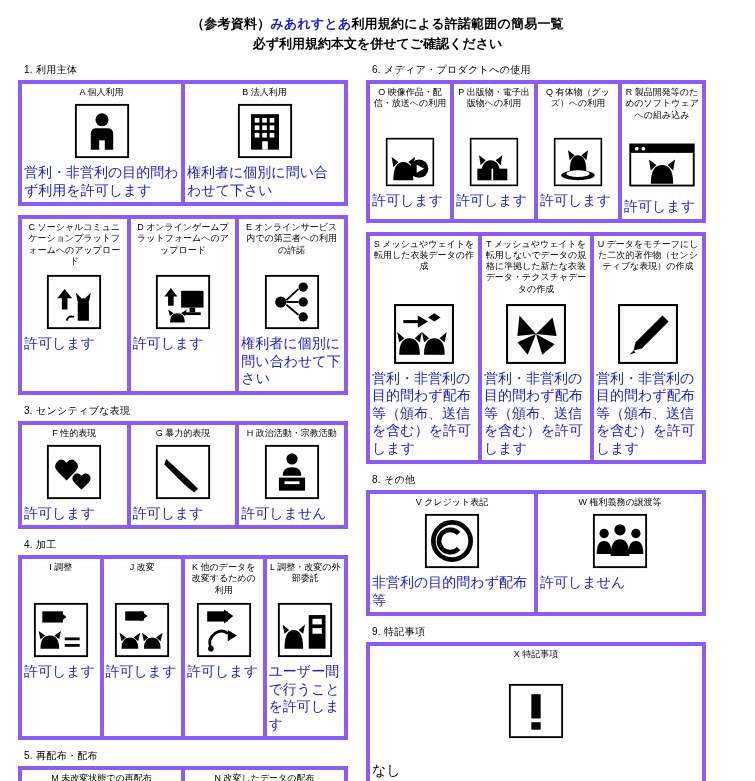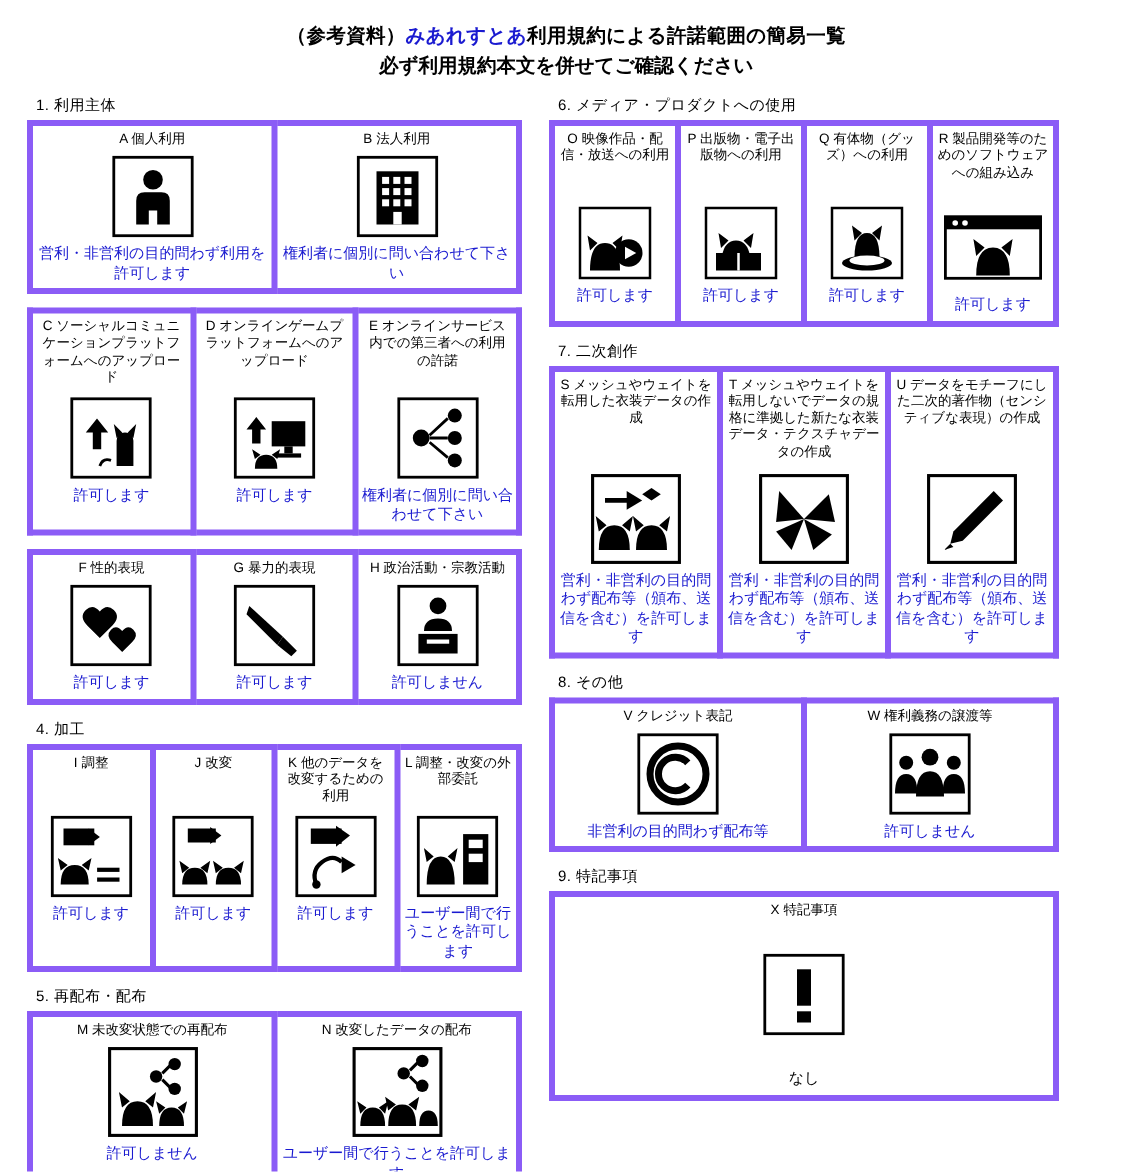--- a/index.html
+++ b/index.html
@@ -80,24 +80,23 @@
     min-height: 12px;
   }
   .cell-icon {
     flex: 1 1 auto;
     display: flex;
     align-items: center;
     justify-content: center;
     padding: 2px 0 3px 0;
   }
   .cell-foot {
-    font-size: 10px;
+    font-size: 14px;
     line-height: 1.25;
     color: #1a1ad0;
-    text-align: center;
     padding: 2px 2px 3px 2px;
   }
   .cell-foot.black { color: #000000; }
   .icon-box {
     width: 56px;
     height: 56px;
     background: #ffffff;
     display: block;
   }
   .icon-box.sm { width: 50px; height: 50px; }
@@ -243,20 +242,24 @@
                 </div>
                 <div class="cell-foot">権利者に個別に問い合わせて下さい</div>
               </div>
             </td>
           </tr>
         </tbody>
           </table>
       </div>
 
       <div class="section">
+        <div class="section-title">
+          <span>3.</span>
+          <span>センシティブな表現</span>
+        </div>
         <table class="grid">
           <tbody>
               <tr>
             <td style="width:33.33%">
               <div class="cell">
                 <div class="cell-head">
                   <span>F</span>
                   <span>性的表現</span>
                 </div>
                 <div class="cell-icon">
@@ -542,24 +545,20 @@
                 </div>
                 <div class="cell-foot">許可します</div>
               </div>
             </td>
           </tr>
         </tbody>
           </table>
       </div>
 
       <div class="section">
-        <div class="section-title">
-          <span>7.</span>
-          <span>二次創作</span>
-        </div>
         <table class="grid">
           <tbody>
               <tr>
             <td style="width:33.33%">
               <div class="cell">
                 <div class="cell-head" style="min-height:60px">
                   <span>S</span>
                   <span>メッシュやウェイトを転用した衣装データの作成</span>
                 </div>
                 <div class="cell-icon">

